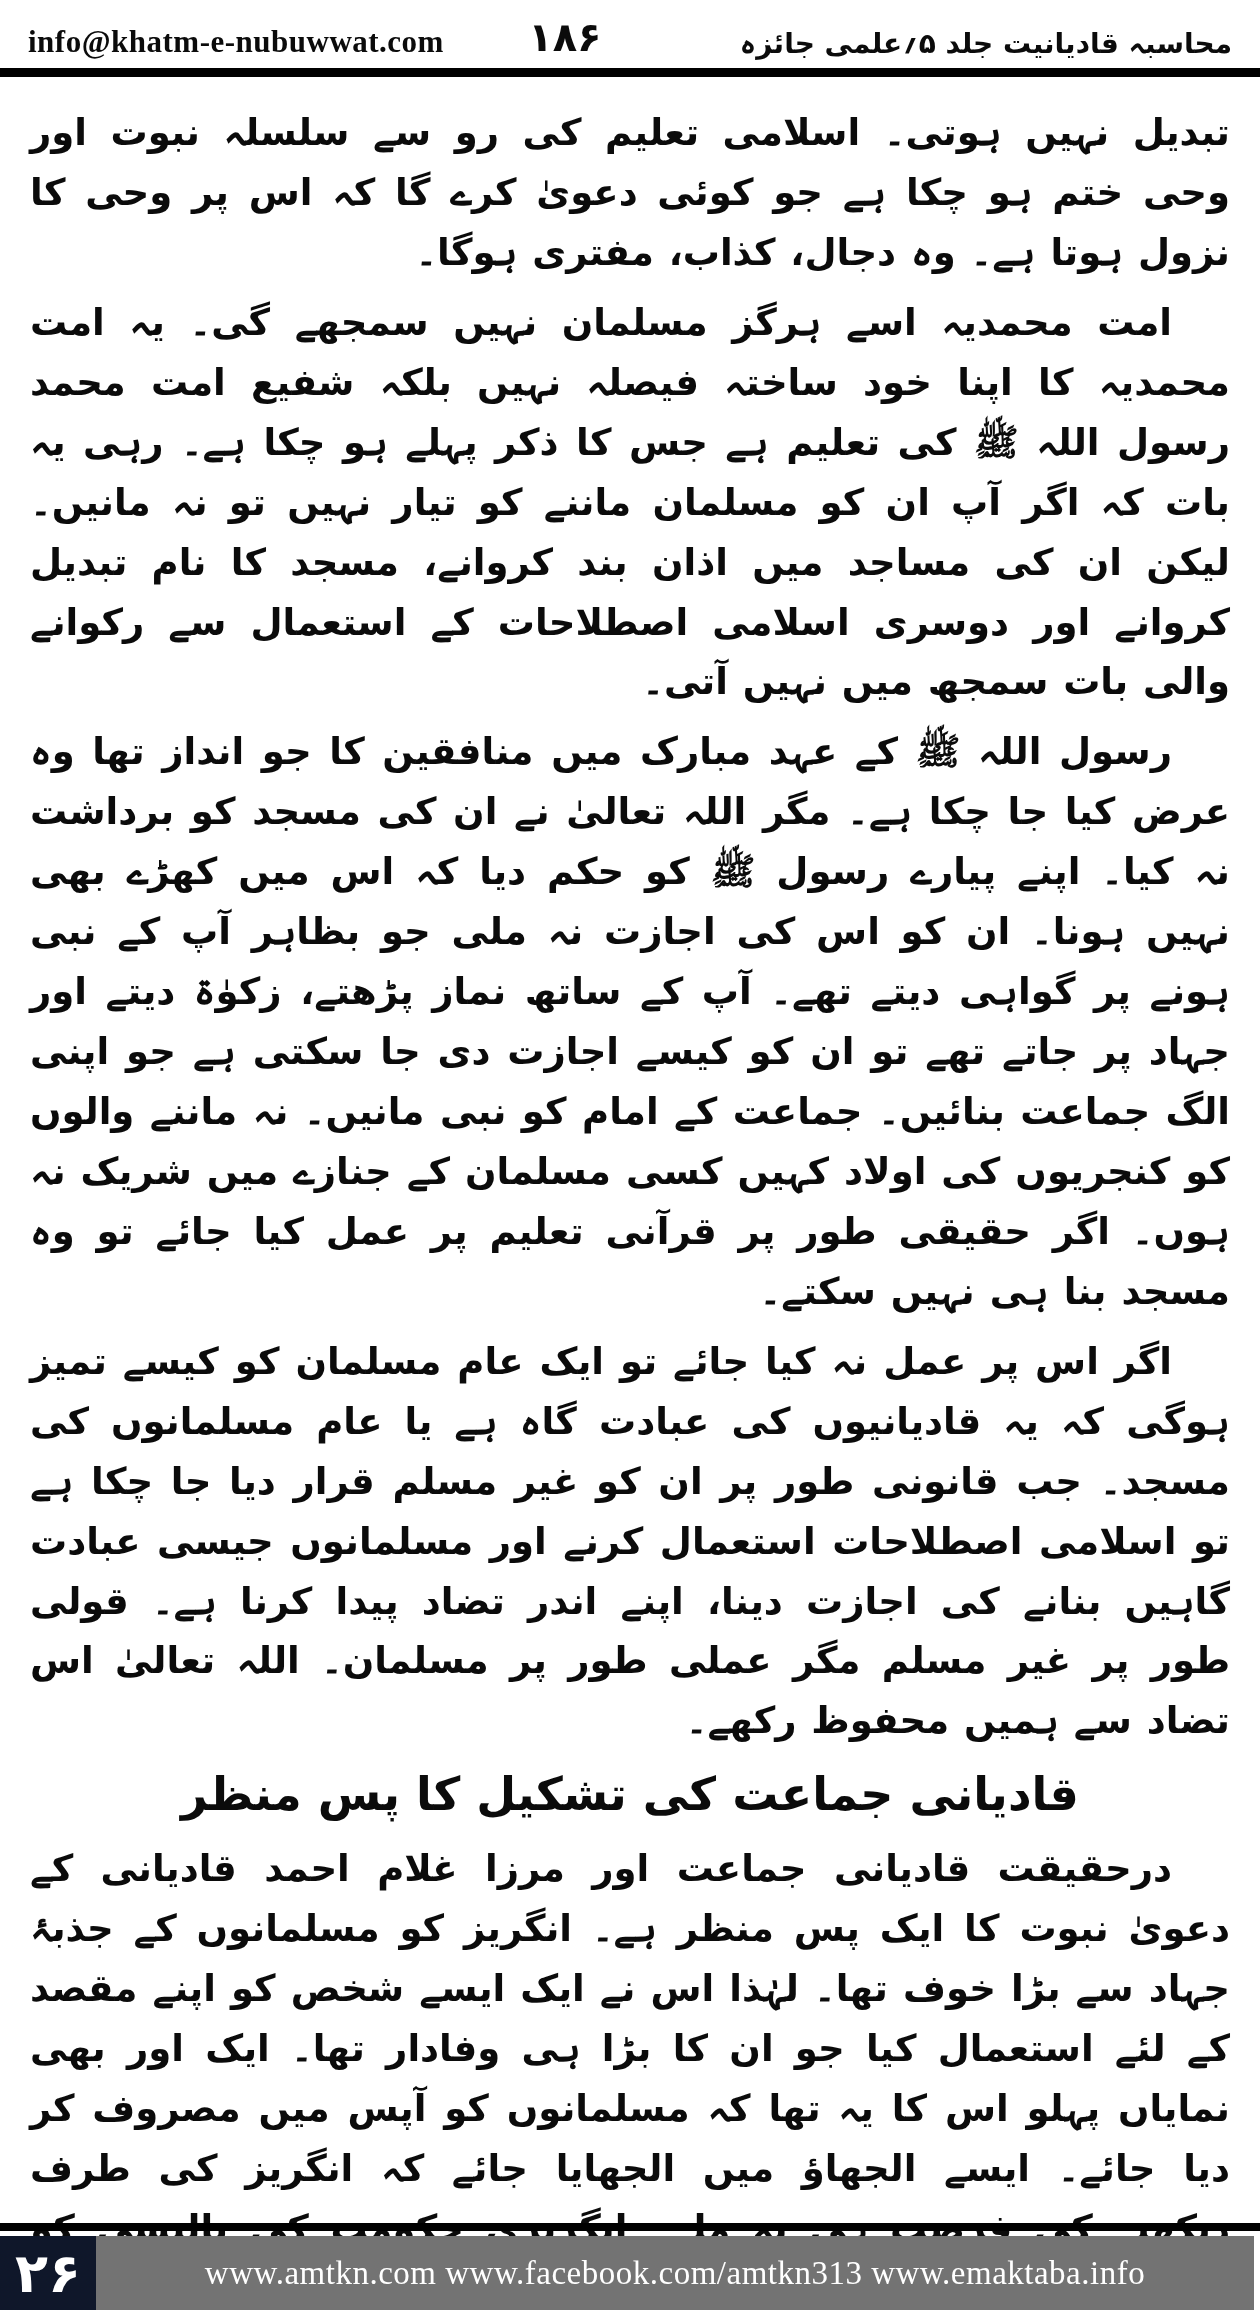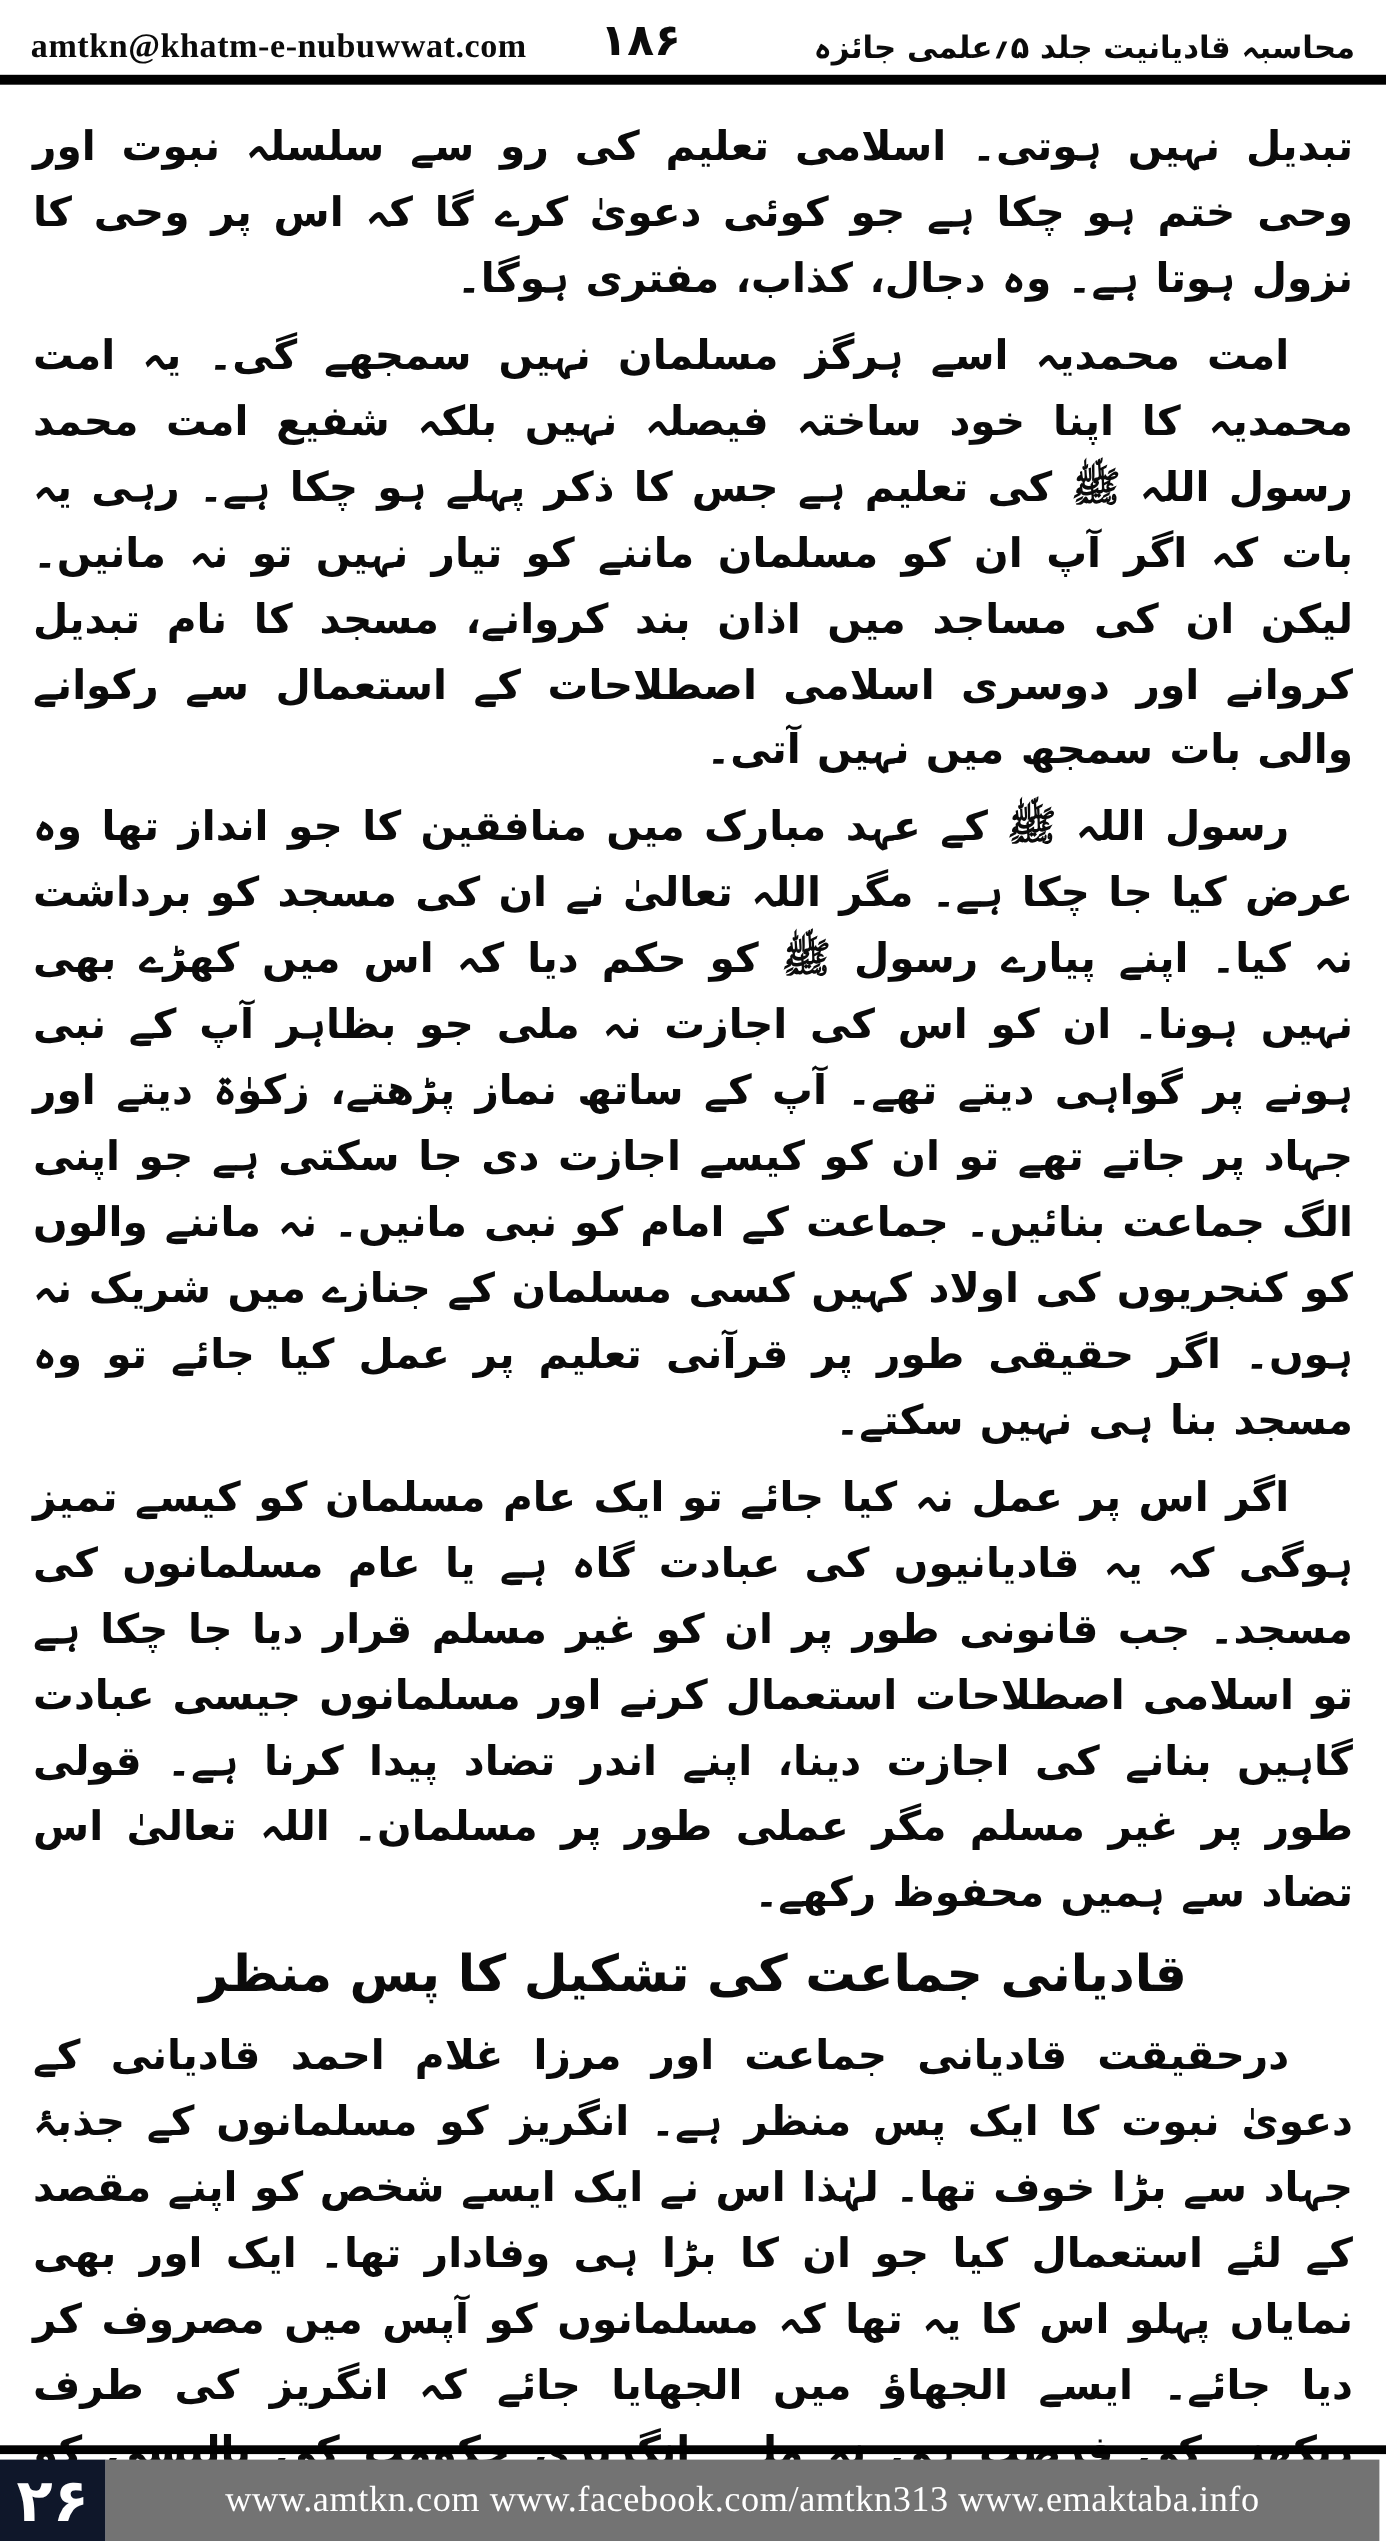--- a/index.html
+++ b/index.html
@@ -118,21 +118,21 @@
     white-space: nowrap;
     margin-right: 6px;
   }
 </style>
 </head>
 <body>
 
 <div class="page">
 
   <div class="header">
-    <div class="email">amtkn@khatm-e-nubuwwat.com</div>
+    <div class="email">info@khatm-e-nubuwwat.com</div>
     <div class="page-num-top">۱۸۶</div>
     <div class="book-title">محاسبہ قادیانیت جلد ۵؍علمی جائزہ</div>
   </div>
   <div class="header-rule"></div>
 
   <div class="content">
     <p>تبدیل نہیں ہوتی۔ اسلامی تعلیم کی رو سے سلسلہ نبوت اور وحی ختم ہو چکا ہے جو کوئی دعویٰ کرے گا کہ اس پر وحی کا نزول ہوتا ہے۔ وہ دجال، کذاب، مفتری ہوگا۔</p>
     <p class="indent">امت محمدیہ اسے ہرگز مسلمان نہیں سمجھے گی۔ یہ امت محمدیہ کا اپنا خود ساختہ فیصلہ نہیں بلکہ شفیع امت محمد رسول اللہ ﷺ کی تعلیم ہے جس کا ذکر پہلے ہو چکا ہے۔ رہی یہ بات کہ اگر آپ ان کو مسلمان ماننے کو تیار نہیں تو نہ مانیں۔ لیکن ان کی مساجد میں اذان بند کروانے، مسجد کا نام تبدیل کروانے اور دوسری اسلامی اصطلاحات کے استعمال سے رکوانے والی بات سمجھ میں نہیں آتی۔</p>
     <p class="indent">رسول اللہ ﷺ کے عہد مبارک میں منافقین کا جو انداز تھا وہ عرض کیا جا چکا ہے۔ مگر اللہ تعالیٰ نے ان کی مسجد کو برداشت نہ کیا۔ اپنے پیارے رسول ﷺ کو حکم دیا کہ اس میں کھڑے بھی نہیں ہونا۔ ان کو اس کی اجازت نہ ملی جو بظاہر آپ کے نبی ہونے پر گواہی دیتے تھے۔ آپ کے ساتھ نماز پڑھتے، زکوٰۃ دیتے اور جہاد پر جاتے تھے تو ان کو کیسے اجازت دی جا سکتی ہے جو اپنی الگ جماعت بنائیں۔ جماعت کے امام کو نبی مانیں۔ نہ ماننے والوں کو کنجریوں کی اولاد کہیں کسی مسلمان کے جنازے میں شریک نہ ہوں۔ اگر حقیقی طور پر قرآنی تعلیم پر عمل کیا جائے تو وہ مسجد بنا ہی نہیں سکتے۔</p>
     <p class="indent">اگر اس پر عمل نہ کیا جائے تو ایک عام مسلمان کو کیسے تمیز ہوگی کہ یہ قادیانیوں کی عبادت گاہ ہے یا عام مسلمانوں کی مسجد۔ جب قانونی طور پر ان کو غیر مسلم قرار دیا جا چکا ہے تو اسلامی اصطلاحات استعمال کرنے اور مسلمانوں جیسی عبادت گاہیں بنانے کی اجازت دینا، اپنے اندر تضاد پیدا کرنا ہے۔ قولی طور پر غیر مسلم مگر عملی طور پر مسلمان۔ اللہ تعالیٰ اس تضاد سے ہمیں محفوظ رکھے۔</p>

